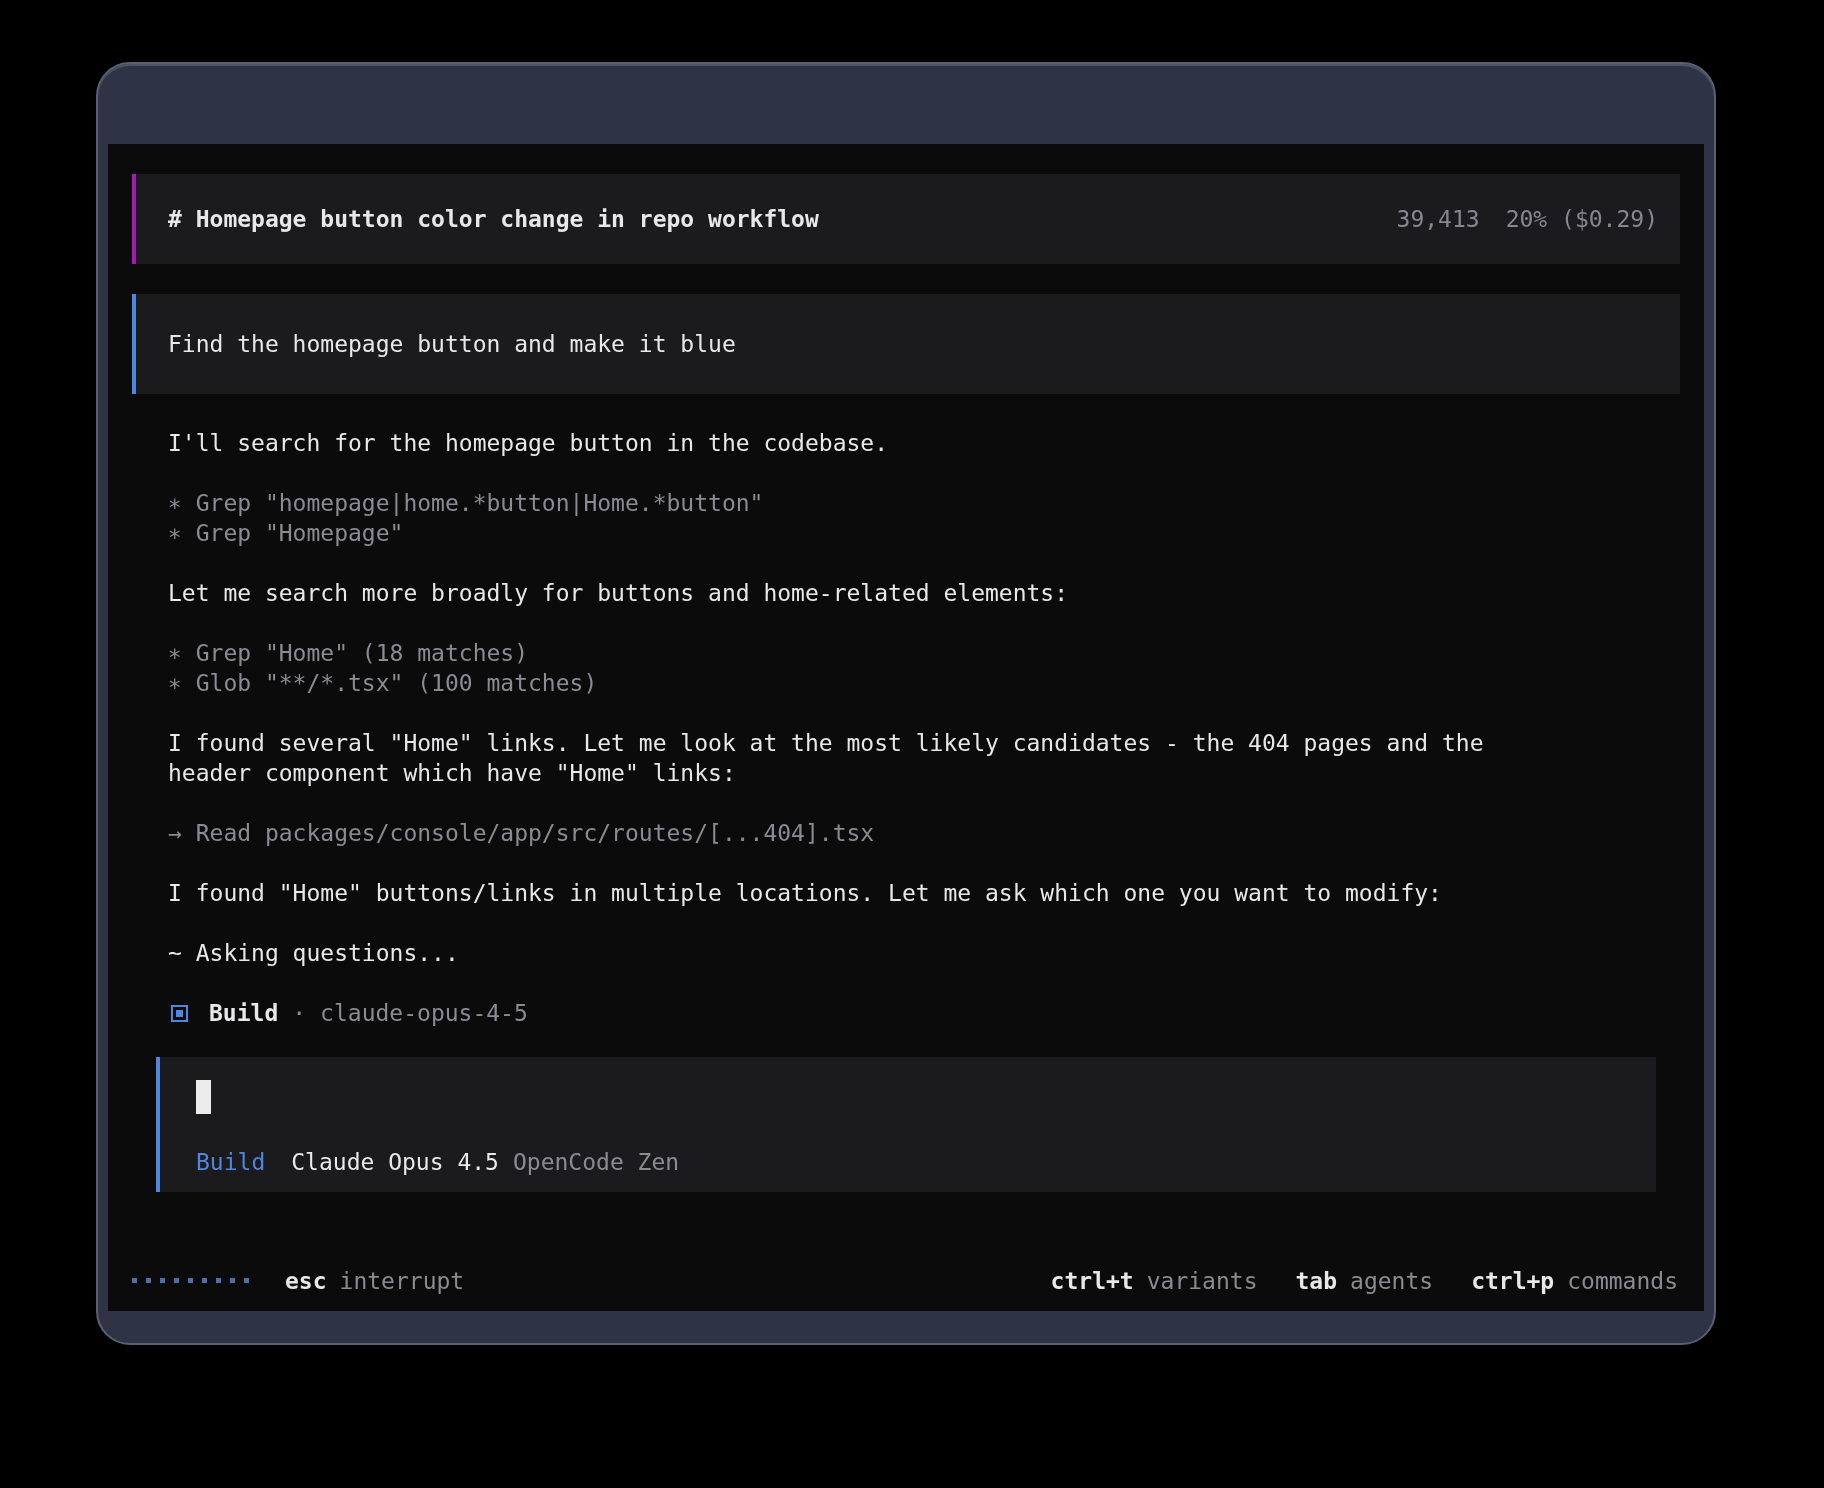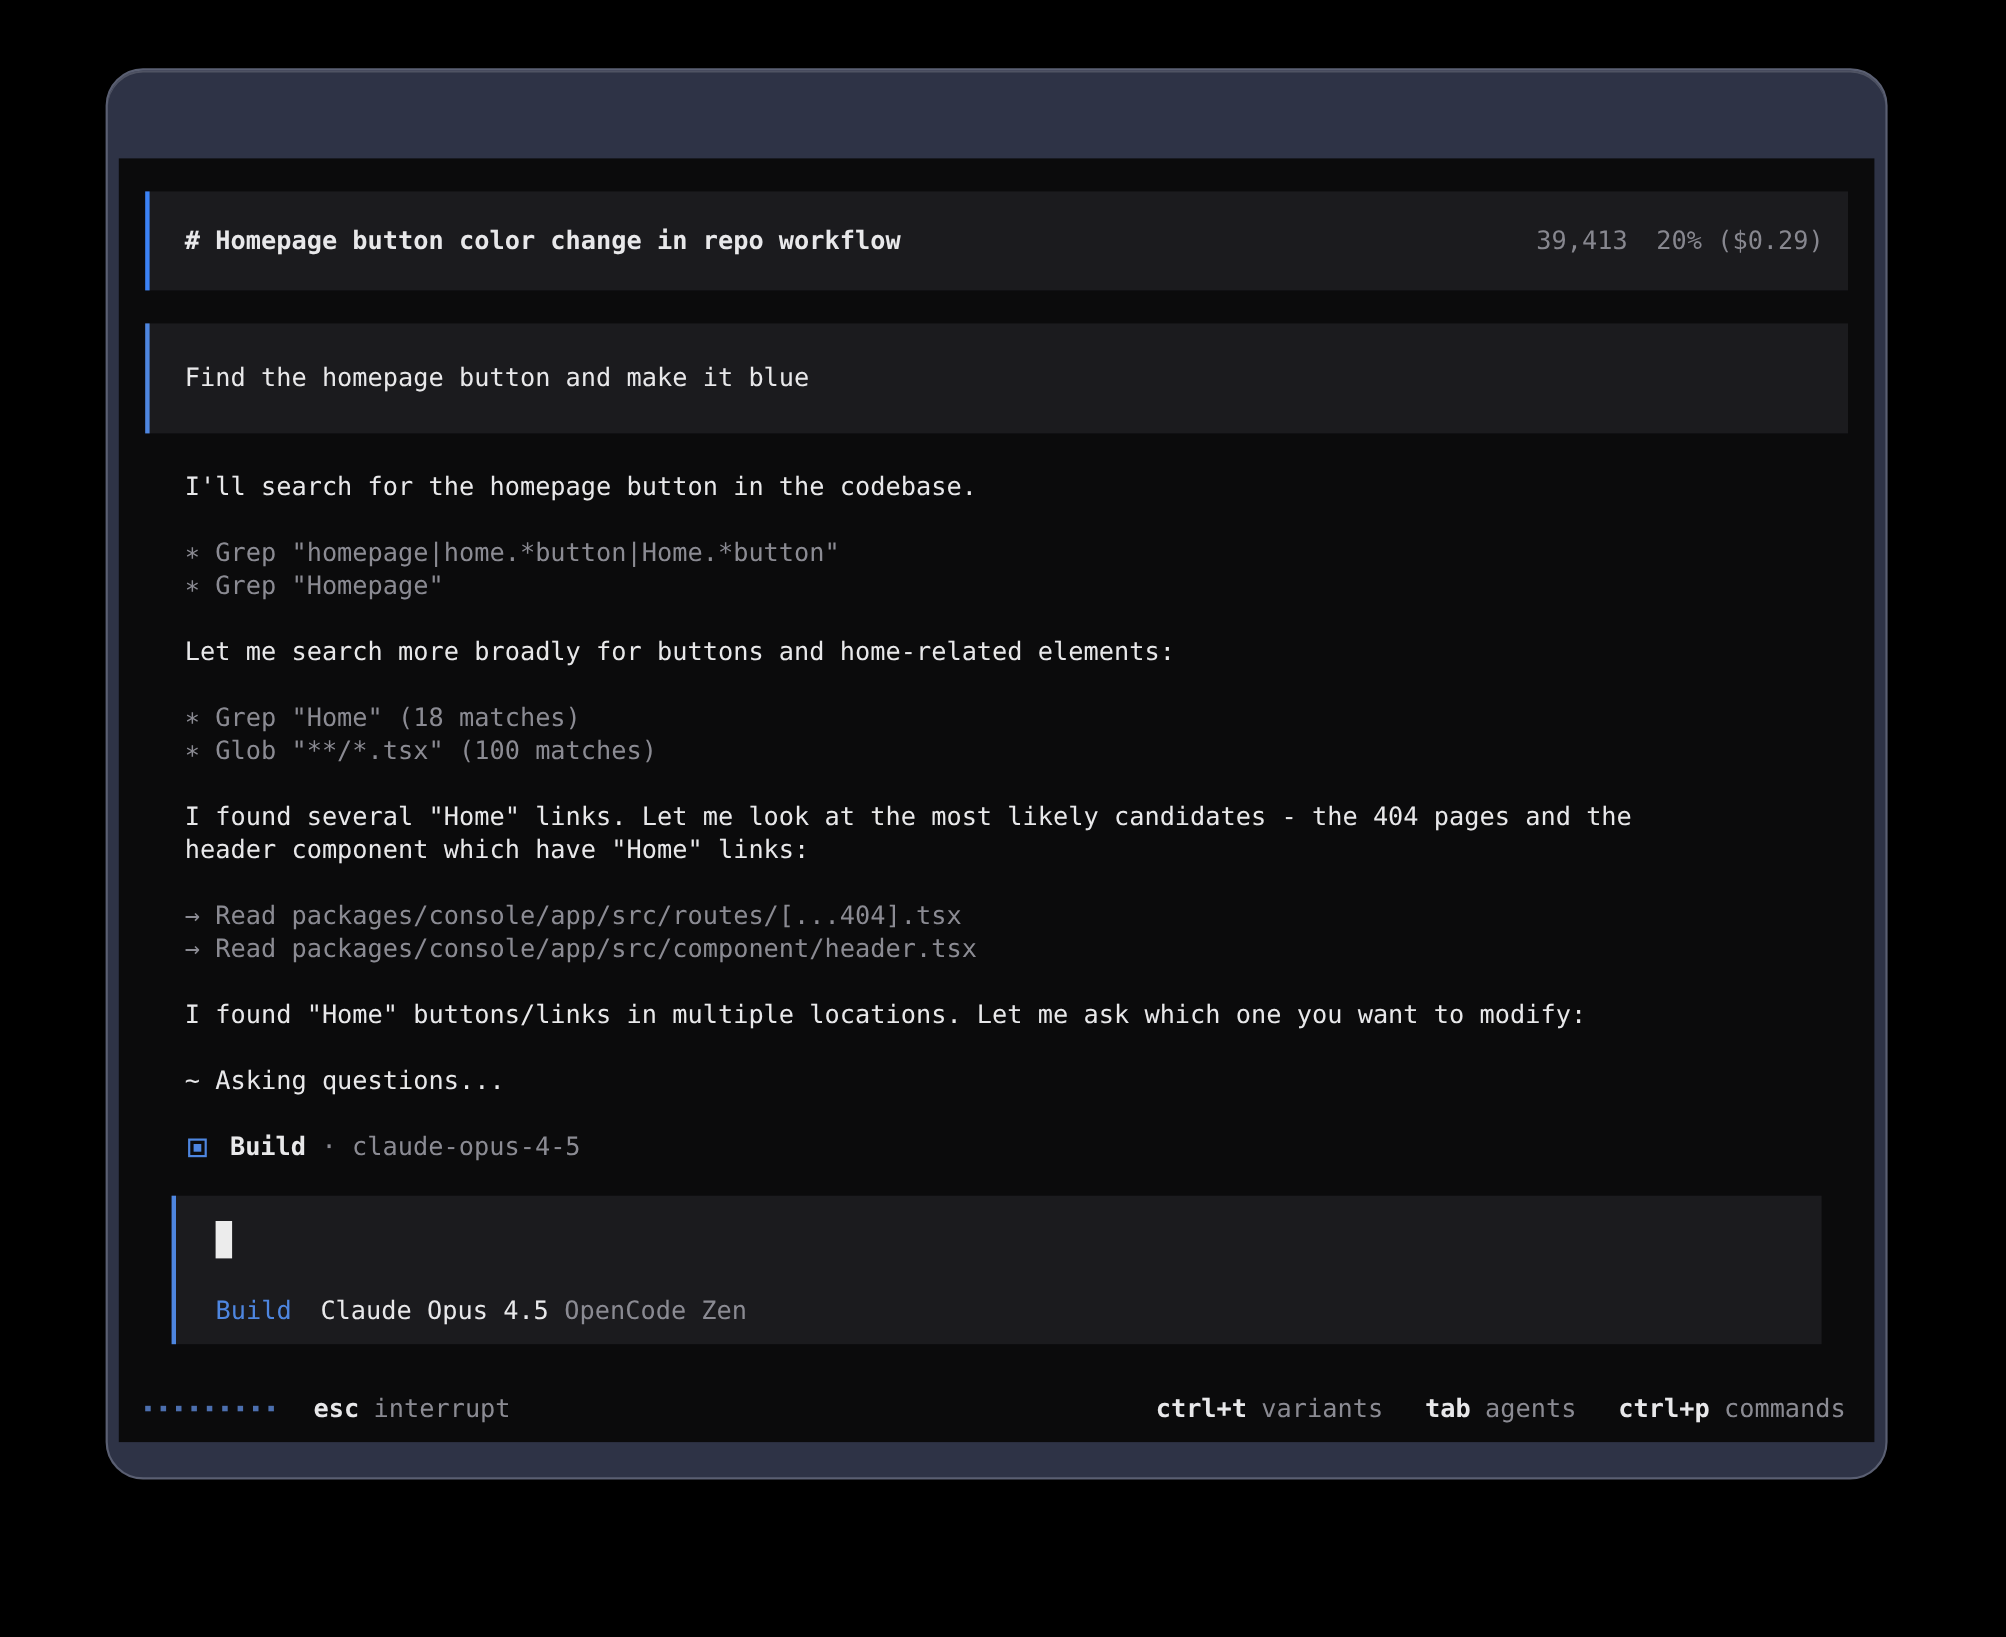--- a/index.html
+++ b/index.html
@@ -34,21 +34,21 @@
   }
 
   
   .terminal {
     position:absolute; left:10px; right:10px; top:80px; bottom:32px;
     background:#0b0b0c; color:#e8e8ea; font-size:23px; line-height:30px;
     display:flex; flex-direction:column;
   }
   .chat { flex:1; padding:30px 24px 0 24px; overflow:hidden; }
 
-  .block { background:#1b1b1e; border-left:4px solid #3b82f6; }
+  .block { background:#1b1b1e; border-left:4px solid #a21caf; }
   .session-header {
     height:90px; display:flex; align-items:center; justify-content:space-between;
     padding:0 22px 0 32px;
   }
   .session-title { font-weight:700; white-space:pre; }
   .session-stats { display:flex; gap:26px; color:#87878f; white-space:pre; }
 
   .user-block {
     margin-top:30px; height:100px; display:flex; align-items:center;
     border-left-color:#4e86e0; padding:0 28px 0 32px;
@@ -128,21 +128,20 @@
         <div class="para">
           <div class="line muted">∗ Grep "Home" (18 matches)</div>
           <div class="line muted">∗ Glob "**/*.tsx" (100 matches)</div>
         </div>
         <div class="para">
           <div class="line">I found several "Home" links. Let me look at the most likely candidates - the 404 pages and the</div>
           <div class="line">header component which have "Home" links:</div>
         </div>
         <div class="para">
           <div class="line muted">→ Read packages/console/app/src/routes/[...404].tsx</div>
-          <div class="line muted">→ Read packages/console/app/src/component/header.tsx</div>
         </div>
         <div class="para">
           <div class="line">I found "Home" buttons/links in multiple locations. Let me ask which one you want to modify:</div>
         </div>
         <div class="para">
           <div class="line">~ Asking questions...</div>
         </div>
         <div class="para agent-line">
           <span class="agent-icon"></span>
           <span class="agent-name line">Build</span>

